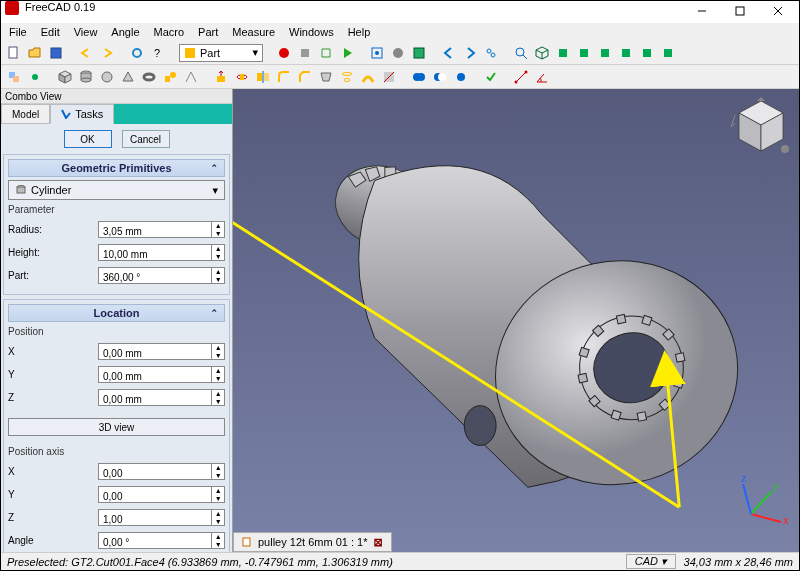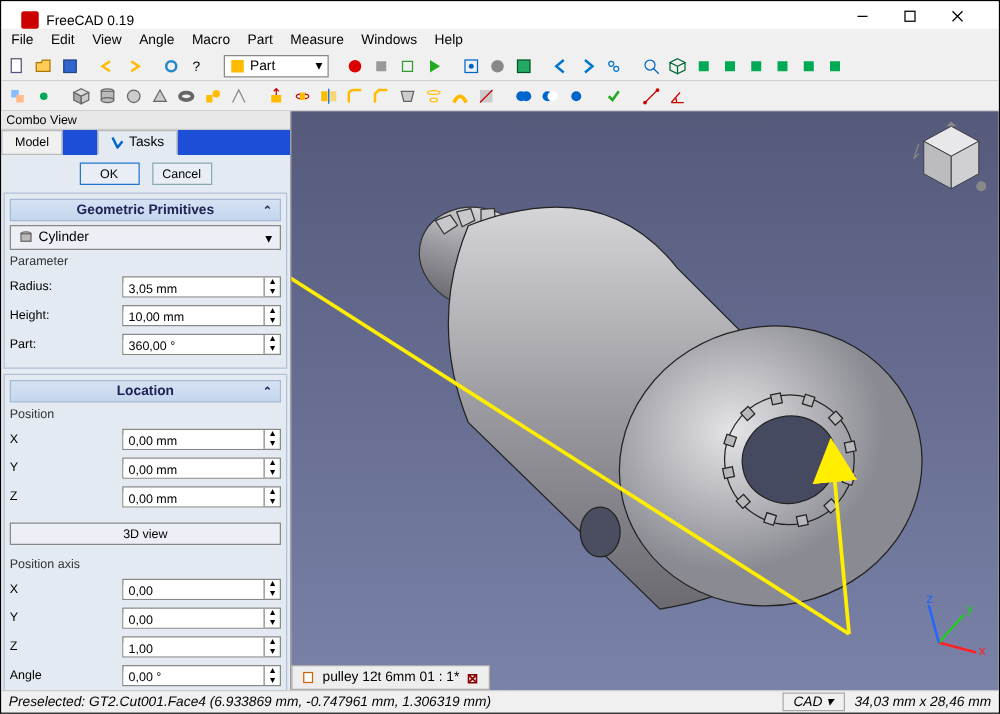--- a/index.html
+++ b/index.html
@@ -1,30 +1,30 @@
 <!DOCTYPE html>
 <html><head>
 <meta charset="utf-8">
 <style>
   * { box-sizing: border-box; margin:0; padding:0; font-family: "Segoe UI", Tahoma, sans-serif; font-size:11px; }
   body { width:800px; height:571px; background:#f0f0f0; overflow:hidden; position:relative; border:1px solid #000;}
-  .titlebar { height:22px; background:#fff; display:flex; align-items:flex-end; padding:0 16px; }
+  .titlebar { height:22px; background:#fff; display:flex; align-items:flex-start; padding:0 4px; }
   .titlebar .icon { width:14px; height:14px; background:#c00; border-radius:2px; margin-right:6px;}
   .title { flex:1; }
   .winbtns { display:flex; gap:2px;}
   .winbtn { width:36px; height:20px; display:flex; align-items:center; justify-content:center; border-left:1px solid transparent;}
   .winbtn svg{width:10px;height:10px;}
   .menubar { height:18px; background:#f0f0f0; display:flex; gap:14px; padding:0 8px; align-items:center; }
   .toolbar { height:24px; background:#f0f0f0; display:flex; align-items:center; gap:3px; padding:0 4px; border-bottom:1px solid #d0d0d0;}
   .tbtn { width:18px; height:18px; border:1px solid transparent; border-radius:2px; display:flex; align-items:center; justify-content:center;}
   .tsep{width:6px;}
   .workarea { position:absolute; top:88px; bottom:18px; left:0; right:0; display:flex;}
   .combo { width:232px; background:#e4eaf2; border-right:1px solid #a0a0a0; display:flex; flex-direction:column;}
   .combo-title{height:15px;background:#e8e8e8;border-bottom:1px solid #ccc;font-size:10px;padding:0 4px;display:flex;align-items:center;}
-  .tabs{height:20px;display:flex;background:#1d4ed8;gap:28px;}
+  .tabs{height:20px;display:flex;background:#14b8a6;}
   .tab{padding:2px 10px;background:#f0f0f0;border:1px solid #bbb;font-size:10px;display:flex;align-items:center;gap:4px;}
   .tab.active{background:#e4eaf2;border-bottom-color:#e4eaf2;}
   .btnrow{display:flex;justify-content:center;gap:10px;margin:6px 0;}
   .dlgbtn{width:48px;height:18px;background:#e9eef6;border:1px solid #8aa;font-size:10px;}
   .section-hdr{background:linear-gradient(#d5e2f3,#c4d6ee);text-align:center;font-weight:bold;color:#225;padding:2px;border:1px solid #a5b8d4;position:relative;font-size:11px;}
   .section-hdr .chev{position:absolute;right:6px;top:3px;font-size:9px;}
   .field{display:flex;align-items:center;margin:6px 0;}
   .field label{width:90px;font-size:10px;}
   .spin{flex:1;height:17px;border:1px solid #888;background:#fff;display:flex;align-items:flex-end;}
   .spin input{border:none;width:100%;font-size:10px;padding:0 4px;outline:none;}

